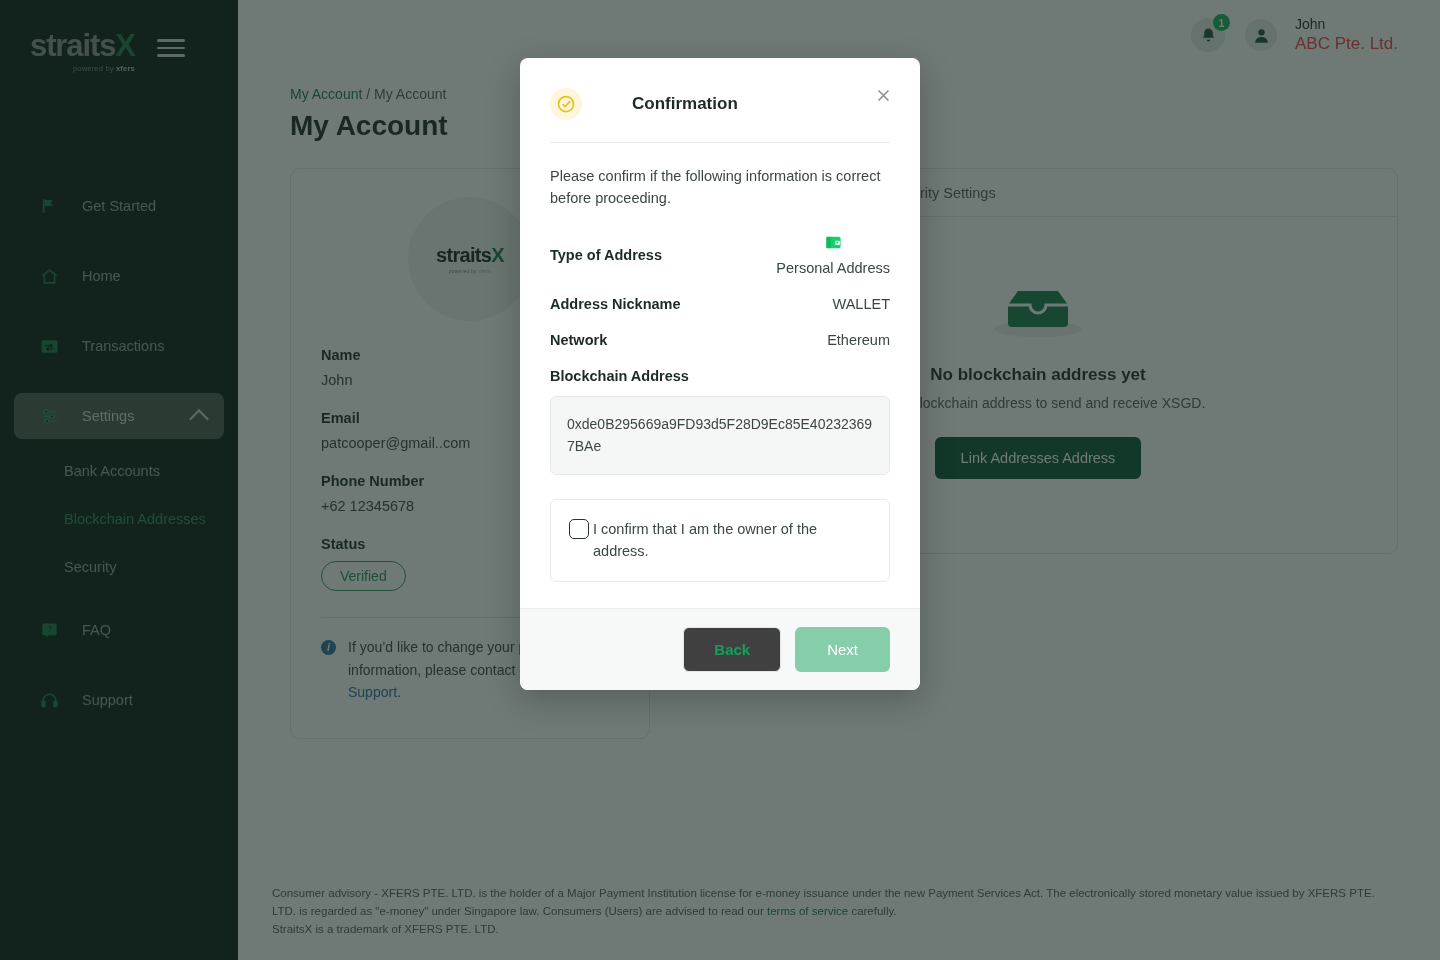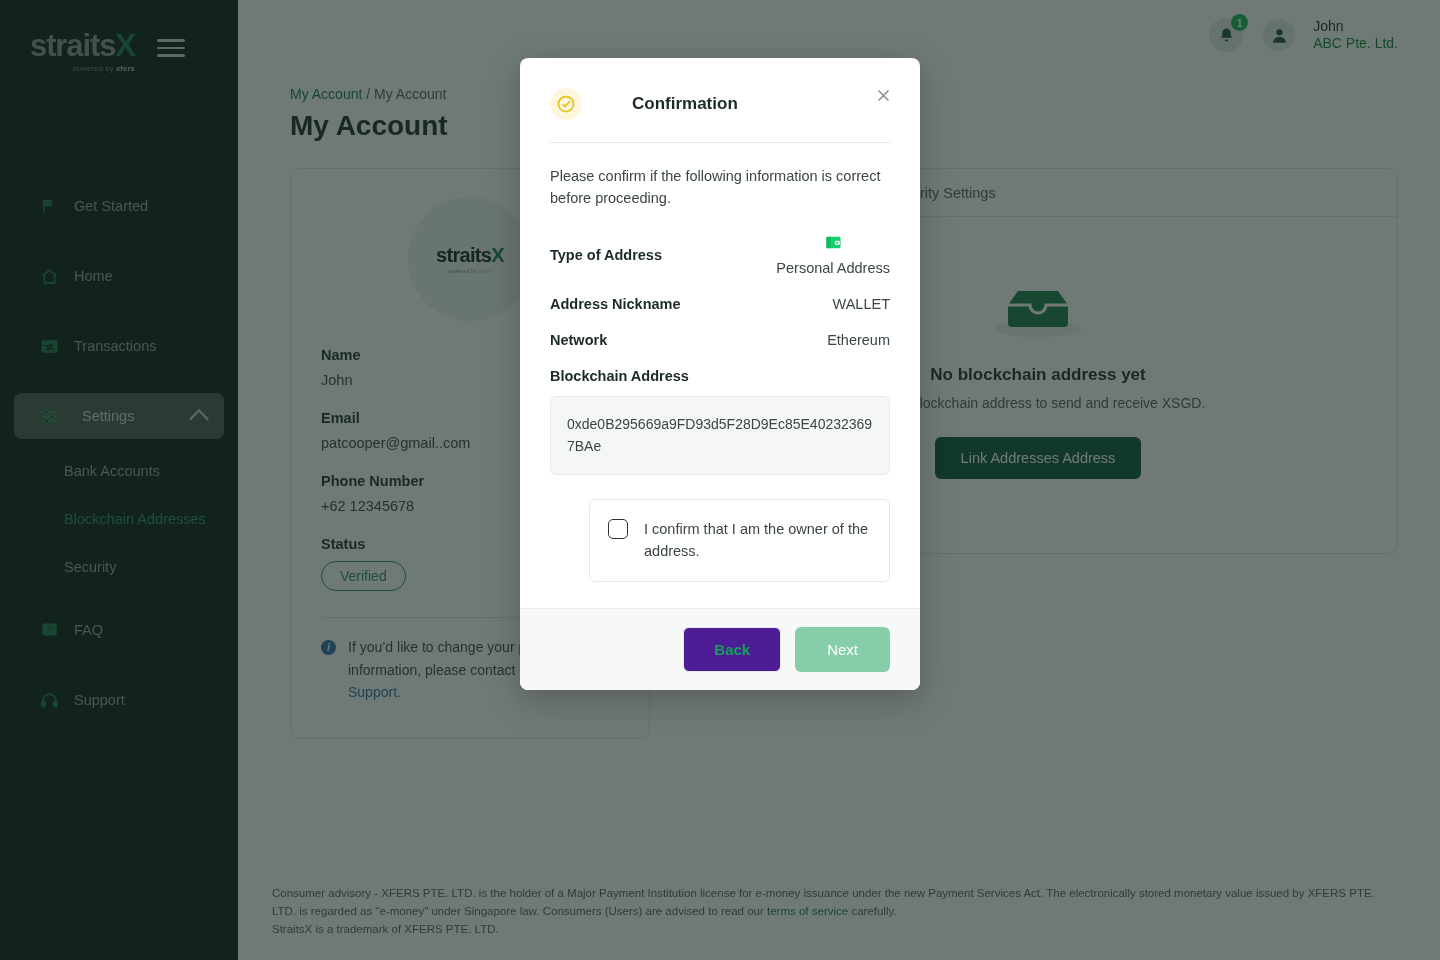--- a/index.html
+++ b/index.html
@@ -34,21 +34,21 @@
   }
   .logo-sub b { color: #b9bfbc; }
   .hamburger { margin-top: 9px; display: flex; flex-direction: column; gap: 5px; cursor: pointer; }
   .hamburger i { display: block; height: 2.5px; background: #cfd4d1; border-radius: 2px; }
   .hamburger i:nth-child(1) { width: 28px; }
   .hamburger i:nth-child(2) { width: 28px; }
   .hamburger i:nth-child(3) { width: 28px; }
 
   .nav { margin-top: 110px; }
   .nav-item {
-    display: flex; align-items: center; gap: 14px;
+    display: flex; align-items: center; gap: 22px;
     height: 46px; padding: 0 24px; margin: 0 14px 24px 14px;
     color: #9aa19d; font-size: 14.5px; cursor: pointer; border-radius: 8px;
   }
   .nav-item .ico { width: 22px; display: flex; align-items: center; justify-content: center; }
   .nav-item.active-block {
     background: #4d5c56; color: #d8ddda; justify-content: space-between;
     padding-right: 18px;
   }
   .nav-item.active-block .left { display: flex; align-items: center; gap: 22px; }
   .subnav { margin: -12px 0 20px 0; }
@@ -80,21 +80,21 @@
     position: absolute; top: -4px; right: -5px; min-width: 17px; height: 17px;
     background: #19b35c; color: #fff; border-radius: 50%; font-size: 10.5px;
     display: flex; align-items: center; justify-content: center; font-weight: bold;
   }
   .avatar-circle {
     width: 32px; height: 32px; border-radius: 50%; background: #e8edea;
     display: flex; align-items: center; justify-content: center; margin-left: 6px;
   }
   .user-text { line-height: 1.25; margin-left: 4px; }
   .user-name { font-size: 14px; color: #1f2b27; }
-  .user-org { font-size: 14px; color: #15803d; }
+  .user-org { font-size: 17px; color: #ef4444; }
 
   .content { padding: 16px 42px 0 52px; }
   .crumb { font-size: 14px; color: #55605b; margin-bottom: 8px; }
   .crumb .link { color: #1f7a4d; cursor: pointer; }
   .page-title { font-size: 28px; font-weight: bold; color: #1d2b26; margin-bottom: 26px; }
 
   .panels { display: flex; gap: 28px; align-items: flex-start; }
 
   .profile-card {
     width: 360px; border: 1px solid #e3e7e5; border-radius: 10px;
@@ -167,33 +167,33 @@
   .row .k { font-size: 14.5px; font-weight: bold; color: #1d2b26; }
   .row .v { font-size: 14.5px; color: #3b4742; display: flex; align-items: center; gap: 9px; flex-direction: column; }
   .addr-label { font-size: 14.5px; font-weight: bold; color: #1d2b26; margin-bottom: 12px; }
   .addr-box {
     background: #f5f7f6; border: 1px solid #e7eae8; border-radius: 6px;
     padding: 16px 16px; font-size: 14px; color: #3b4742; line-height: 1.6;
     word-break: break-all; min-height: 76px;
   }
   .confirm-box {
     border: 1px solid #e7eae8; border-radius: 6px; padding: 18px 18px;
-    display: flex; gap: 16px; align-items: flex-start; margin-top: 24px; margin-left: 39px;
+    display: flex; gap: 4px; align-items: flex-start; margin-top: 24px;
   }
   .cbox {
     width: 20px; height: 20px; border: 1.6px solid #27343a; border-radius: 5px;
     flex: 0 0 20px; cursor: pointer; background: #fff; margin-top: 1px;
   }
   .cbox-label { font-size: 14.5px; color: #3b4742; line-height: 1.55; }
   .modal-foot {
     background: #f7f9f8; border-top: 1px solid #eceeed; padding: 18px 30px;
     display: flex; justify-content: flex-end; gap: 14px;
   }
   .btn-back {
-    background: #4c1d95; border: 1px solid #e3e7e5; border-radius: 6px;
+    background: #404040; border: 1px solid #e3e7e5; border-radius: 6px;
     color: #14a05a; font-size: 15px; font-weight: bold; padding: 13px 30px;
     cursor: pointer; font-family: "Liberation Sans", sans-serif;
   }
   .btn-next {
     background: #86ceaa; border: none; border-radius: 6px; color: #ffffff;
     font-size: 15px; padding: 13px 32px; cursor: pointer;
     font-family: "Liberation Sans", sans-serif;
   }
 </style>
 </head>

